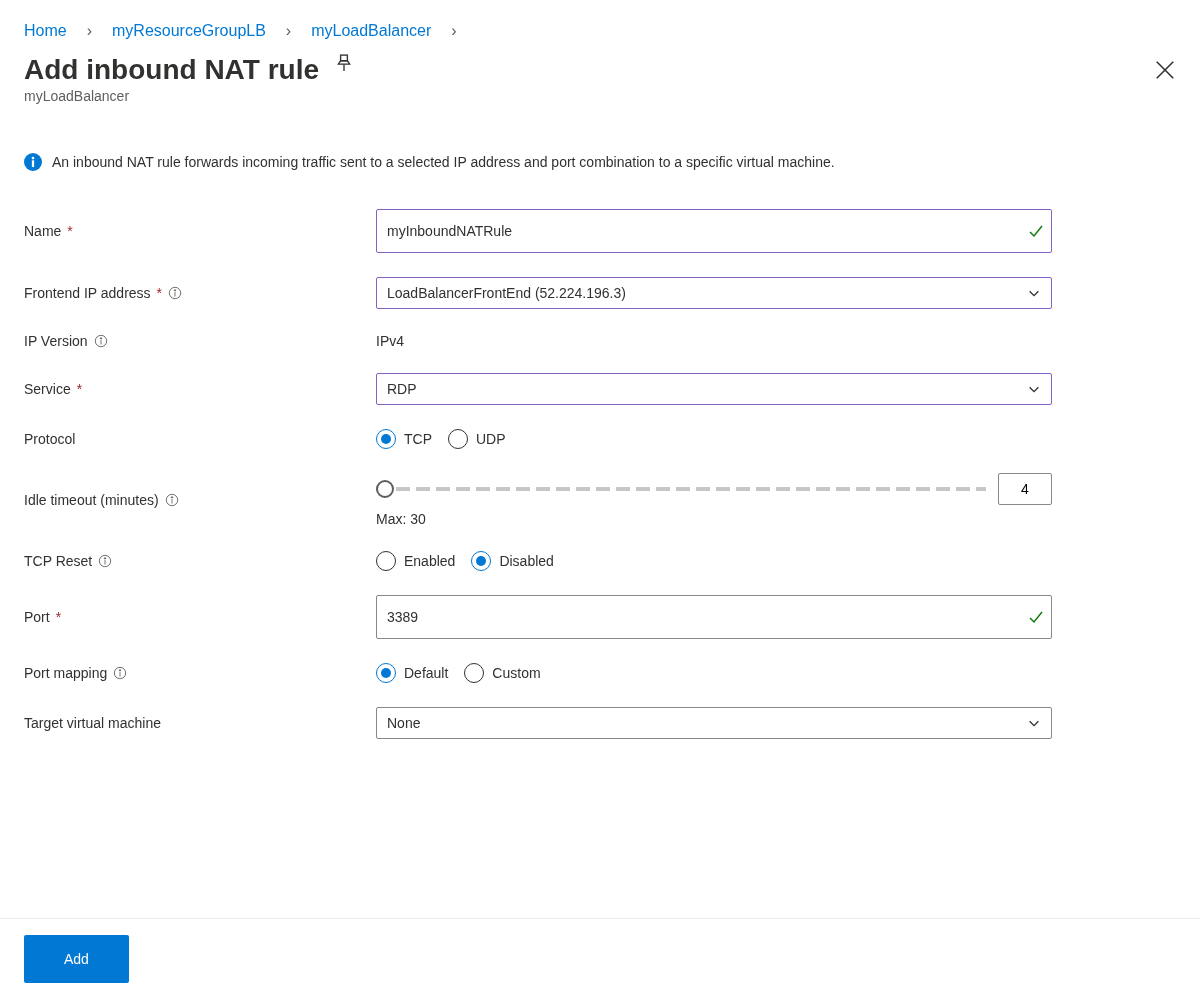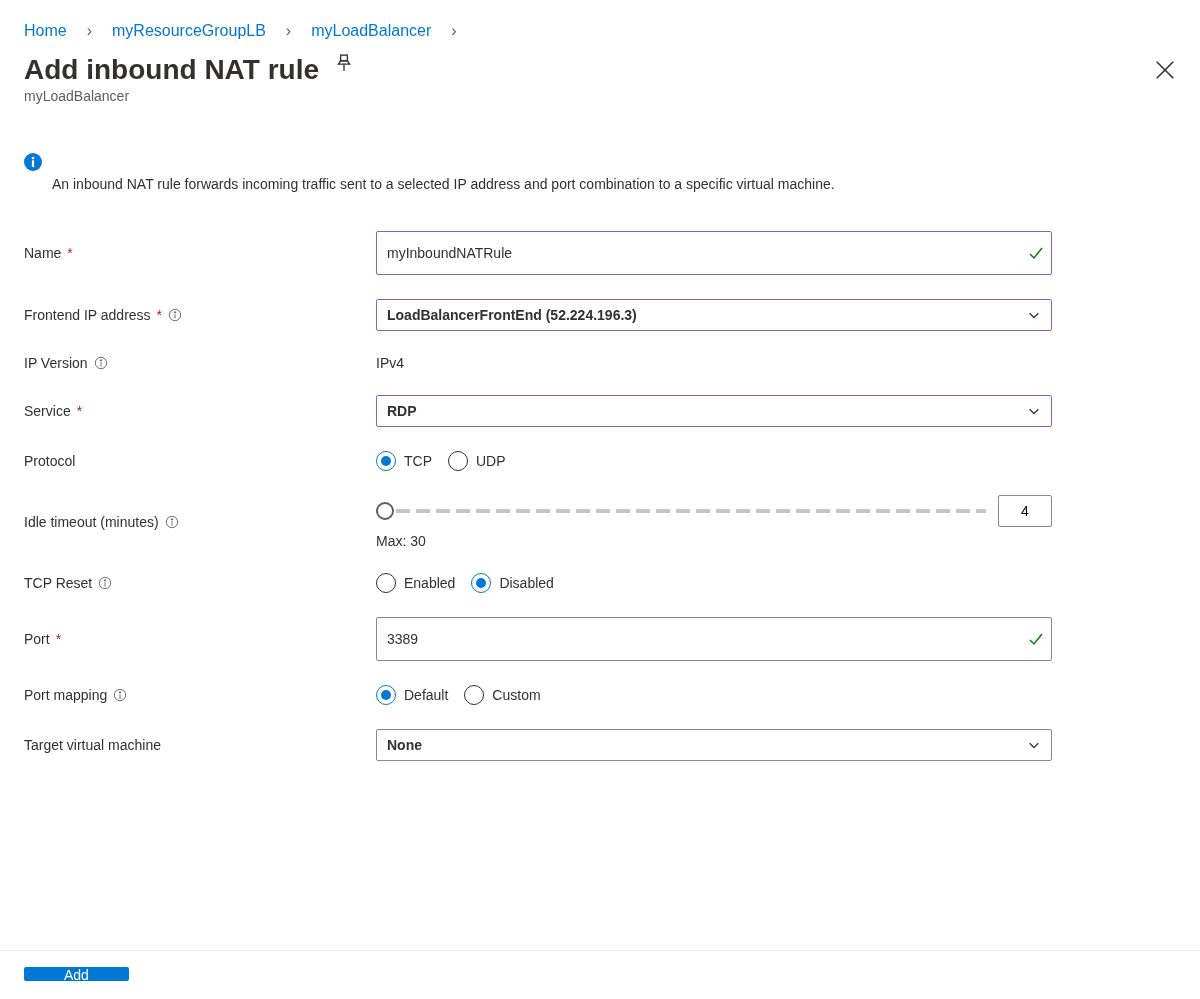--- a/index.html
+++ b/index.html
@@ -70,21 +70,20 @@
     .info-icon {
       width: 18px;
       height: 18px;
       flex-shrink: 0;
       margin-top: 1px;
     }
     .info-text {
       font-size: 14px;
       line-height: 1.5;
       color: #323130;
-      margin-top: 22px;
     }
     .form {
       display: flex;
       flex-direction: column;
     }
     .form-row {
       display: flex;
       align-items: center;
       margin-bottom: 24px;
     }
@@ -139,21 +138,20 @@
       border: 1px solid #8661c5;
       border-radius: 2px;
       padding: 0 43px 0 10px;
       font-size: 14px;
       color: #323130;
       display: flex;
       align-items: center;
       cursor: pointer;
       position: relative;
       background: #fff;
-      font-weight: bold;
     }
     .select.gray {
       border-color: #8a8886;
     }
     .chevron-icon {
       position: absolute;
       right: 10px;
       top: 50%;
       transform: translateY(-50%);
       width: 14px;
@@ -246,21 +244,21 @@
       left: 0;
       right: 0;
       border-top: 1px solid #edebe9;
       padding: 16px 24px;
       background: #fff;
     }
     .add-btn {
       background: #0078d4;
       color: #fff;
       border: none;
-      height: 14px;
+      height: 48px;
       padding: 0 40px;
       font-size: 14px;
       cursor: pointer;
       border-radius: 2px;
     }
     .spacer {
       height: 100px;
     }
   </style>
 </head>

